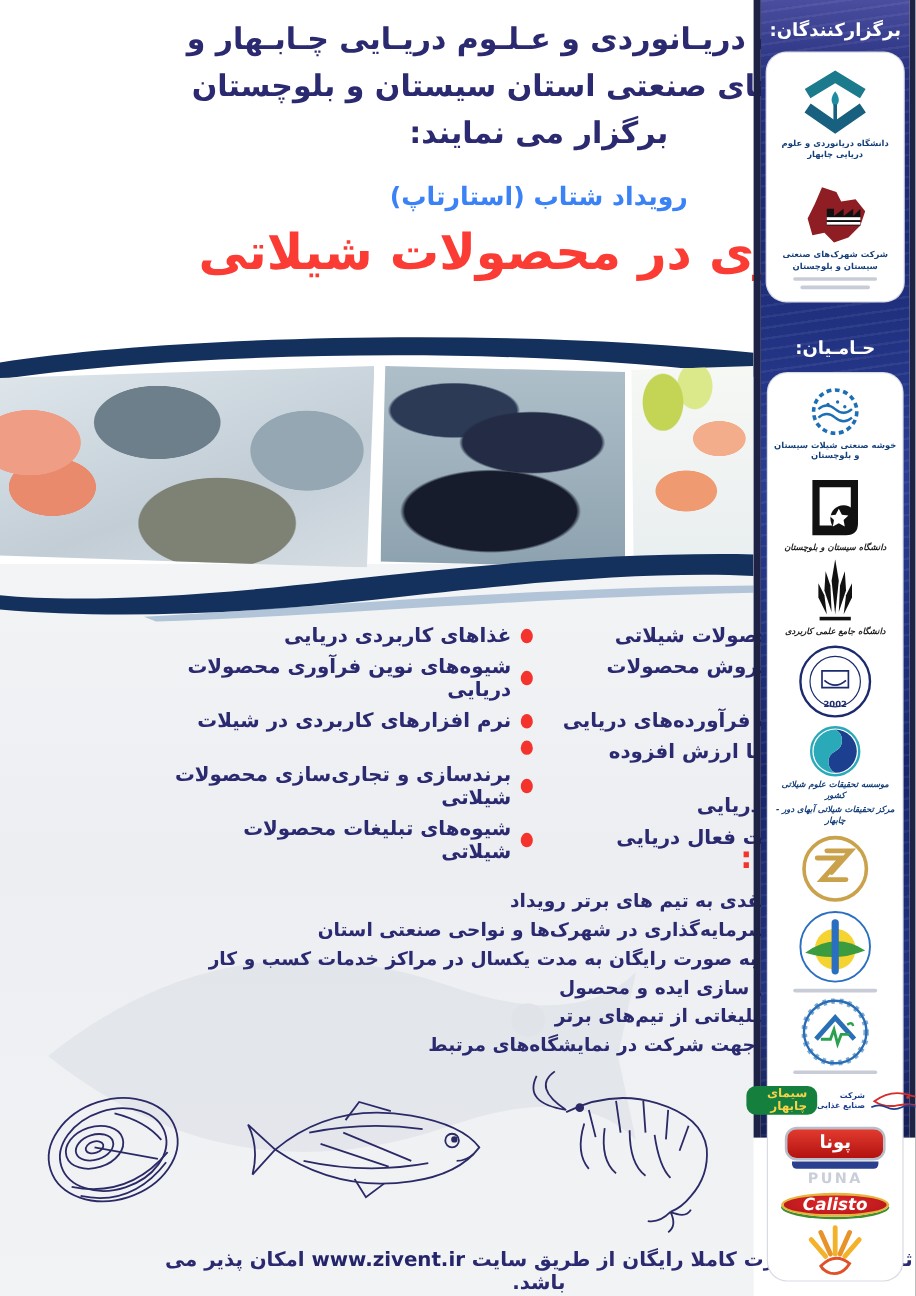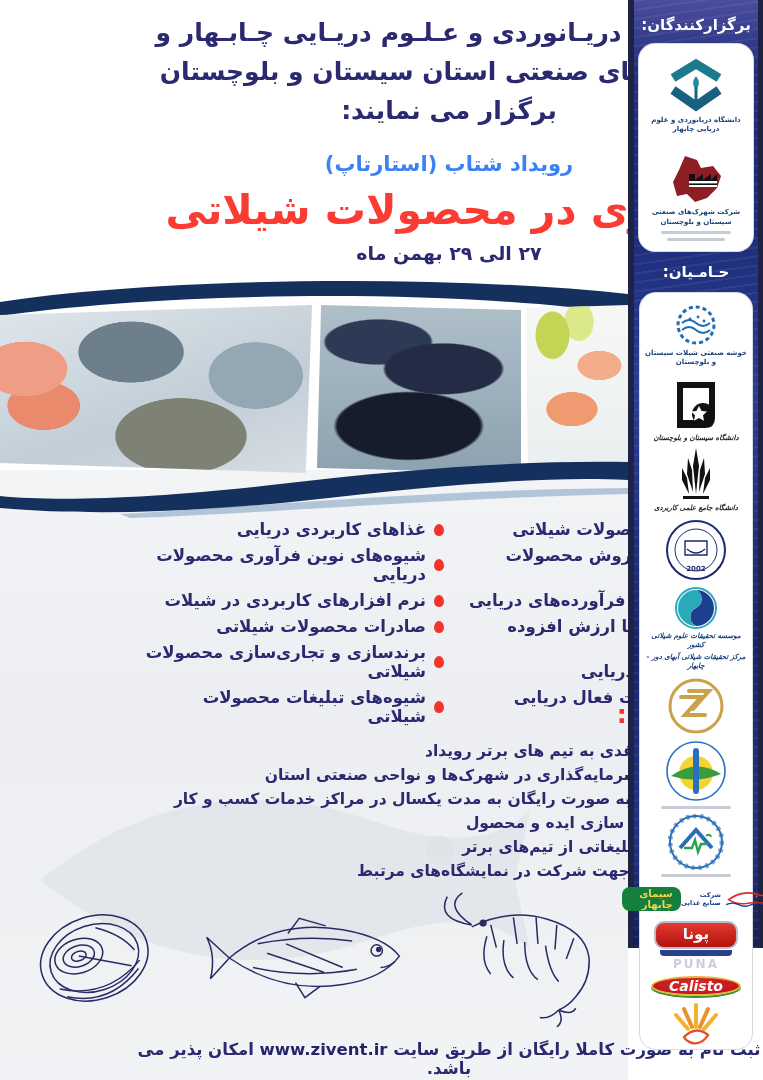--- a/index.html
+++ b/index.html
@@ -105,21 +105,20 @@
   <svg class="bg-fish-watermark" width="560" height="330" viewBox="0 0 560 330">
     <path d="M30 180 Q180 60 360 120 Q470 160 520 110 L505 180 L520 250 Q470 200 360 240 Q180 300 30 180 Z" fill="#5a6a88"></path>
     <circle cx="430" cy="150" r="14" fill="#37475f"></circle>
   </svg>
 
   <div class="header">
     <div class="h-line">دانـشـگاه دریـانوردی و عـلـوم دریـایی چـابـهار و</div>
     <div class="h-line">شهرک های صنعتی استان سیستان و بلوچستان برگزار می نمایند:</div>
     <div class="h-sub">رویداد شتاب (استارتاپ)</div>
     <div class="h-title">نوآوری در محصولات شیلاتی</div>
-    <div class="h-date">۲۷ الی ۲۹ بهمن ماه</div>
   </div>
 
   <svg class="swoosh" style="top:272px;" width="628" height="46" viewBox="0 0 628 46">
     <path d="M0 30 C140 8 420 0 628 22 L628 42 C430 14 150 22 0 44 Z" fill="#14305c"></path>
   </svg>
   <div class="strip">
     <div class="ph ph1"></div>
     <div class="ph ph2"></div>
     <div class="ph ph3"></div>
   </div>
@@ -174,21 +173,20 @@
           <span>شیوه‌های نوین فرآوری محصولات دریایی</span>
         </div>
 
         <div class="bitem">
           <span class="blt"></span>
           <span>نرم افزارهای کاربردی در شیلات</span>
         </div>
 
         <div class="bitem">
           <span class="blt"></span>
-          <span>صادرات محصولات شیلاتی</span>
         </div>
 
         <div class="bitem">
           <span class="blt"></span>
           <span>برندسازی و تجاری‌سازی محصولات شیلاتی</span>
         </div>
 
         <div class="bitem">
           <span class="blt"></span>
           <span>شیوه‌های تبلیغات محصولات شیلاتی</span>
@@ -295,21 +293,21 @@
           <path d="M22 20 L22 34 L50 34 L50 20 L44 26 L44 20 L36 26 L36 20 L28 26 L28 20 Z" fill="#111"></path>
           <rect x="22" y="27" width="28" height="2.4" fill="#fff"></rect>
           <rect x="22" y="31" width="28" height="2.2" fill="#fff"></rect>
         </svg>
         <div class="cap">شرکت شهرک‌های صنعتی سیستان و بلوچستان</div>
         <div class="squig"></div>
         <div class="squig s2"></div>
       </div>
     </div>
 
-    <div class="side-label" style="margin-top:12px;">حـامـیان:</div>
+    <div class="side-label" style="margin-top:30px;">حـامـیان:</div>
 
     <div class="card card2">
 
       <div class="logo">
         <svg width="56" height="44" viewBox="0 0 56 44">
           <circle cx="28" cy="22" r="18" fill="none" stroke="#1d6fb5" stroke-width="3" stroke-dasharray="4 3"></circle>
           <path d="M14 20 q7 -6 14 0 q7 6 14 0" fill="none" stroke="#1d6fb5" stroke-width="2"></path>
           <path d="M14 27 q7 -6 14 0 q7 6 14 0" fill="none" stroke="#1d6fb5" stroke-width="2"></path>
           <circle cx="22" cy="16" r="1.4" fill="#1d6fb5"></circle>
             <circle cx="30" cy="14" r="1.4" fill="#1d6fb5"></circle>

